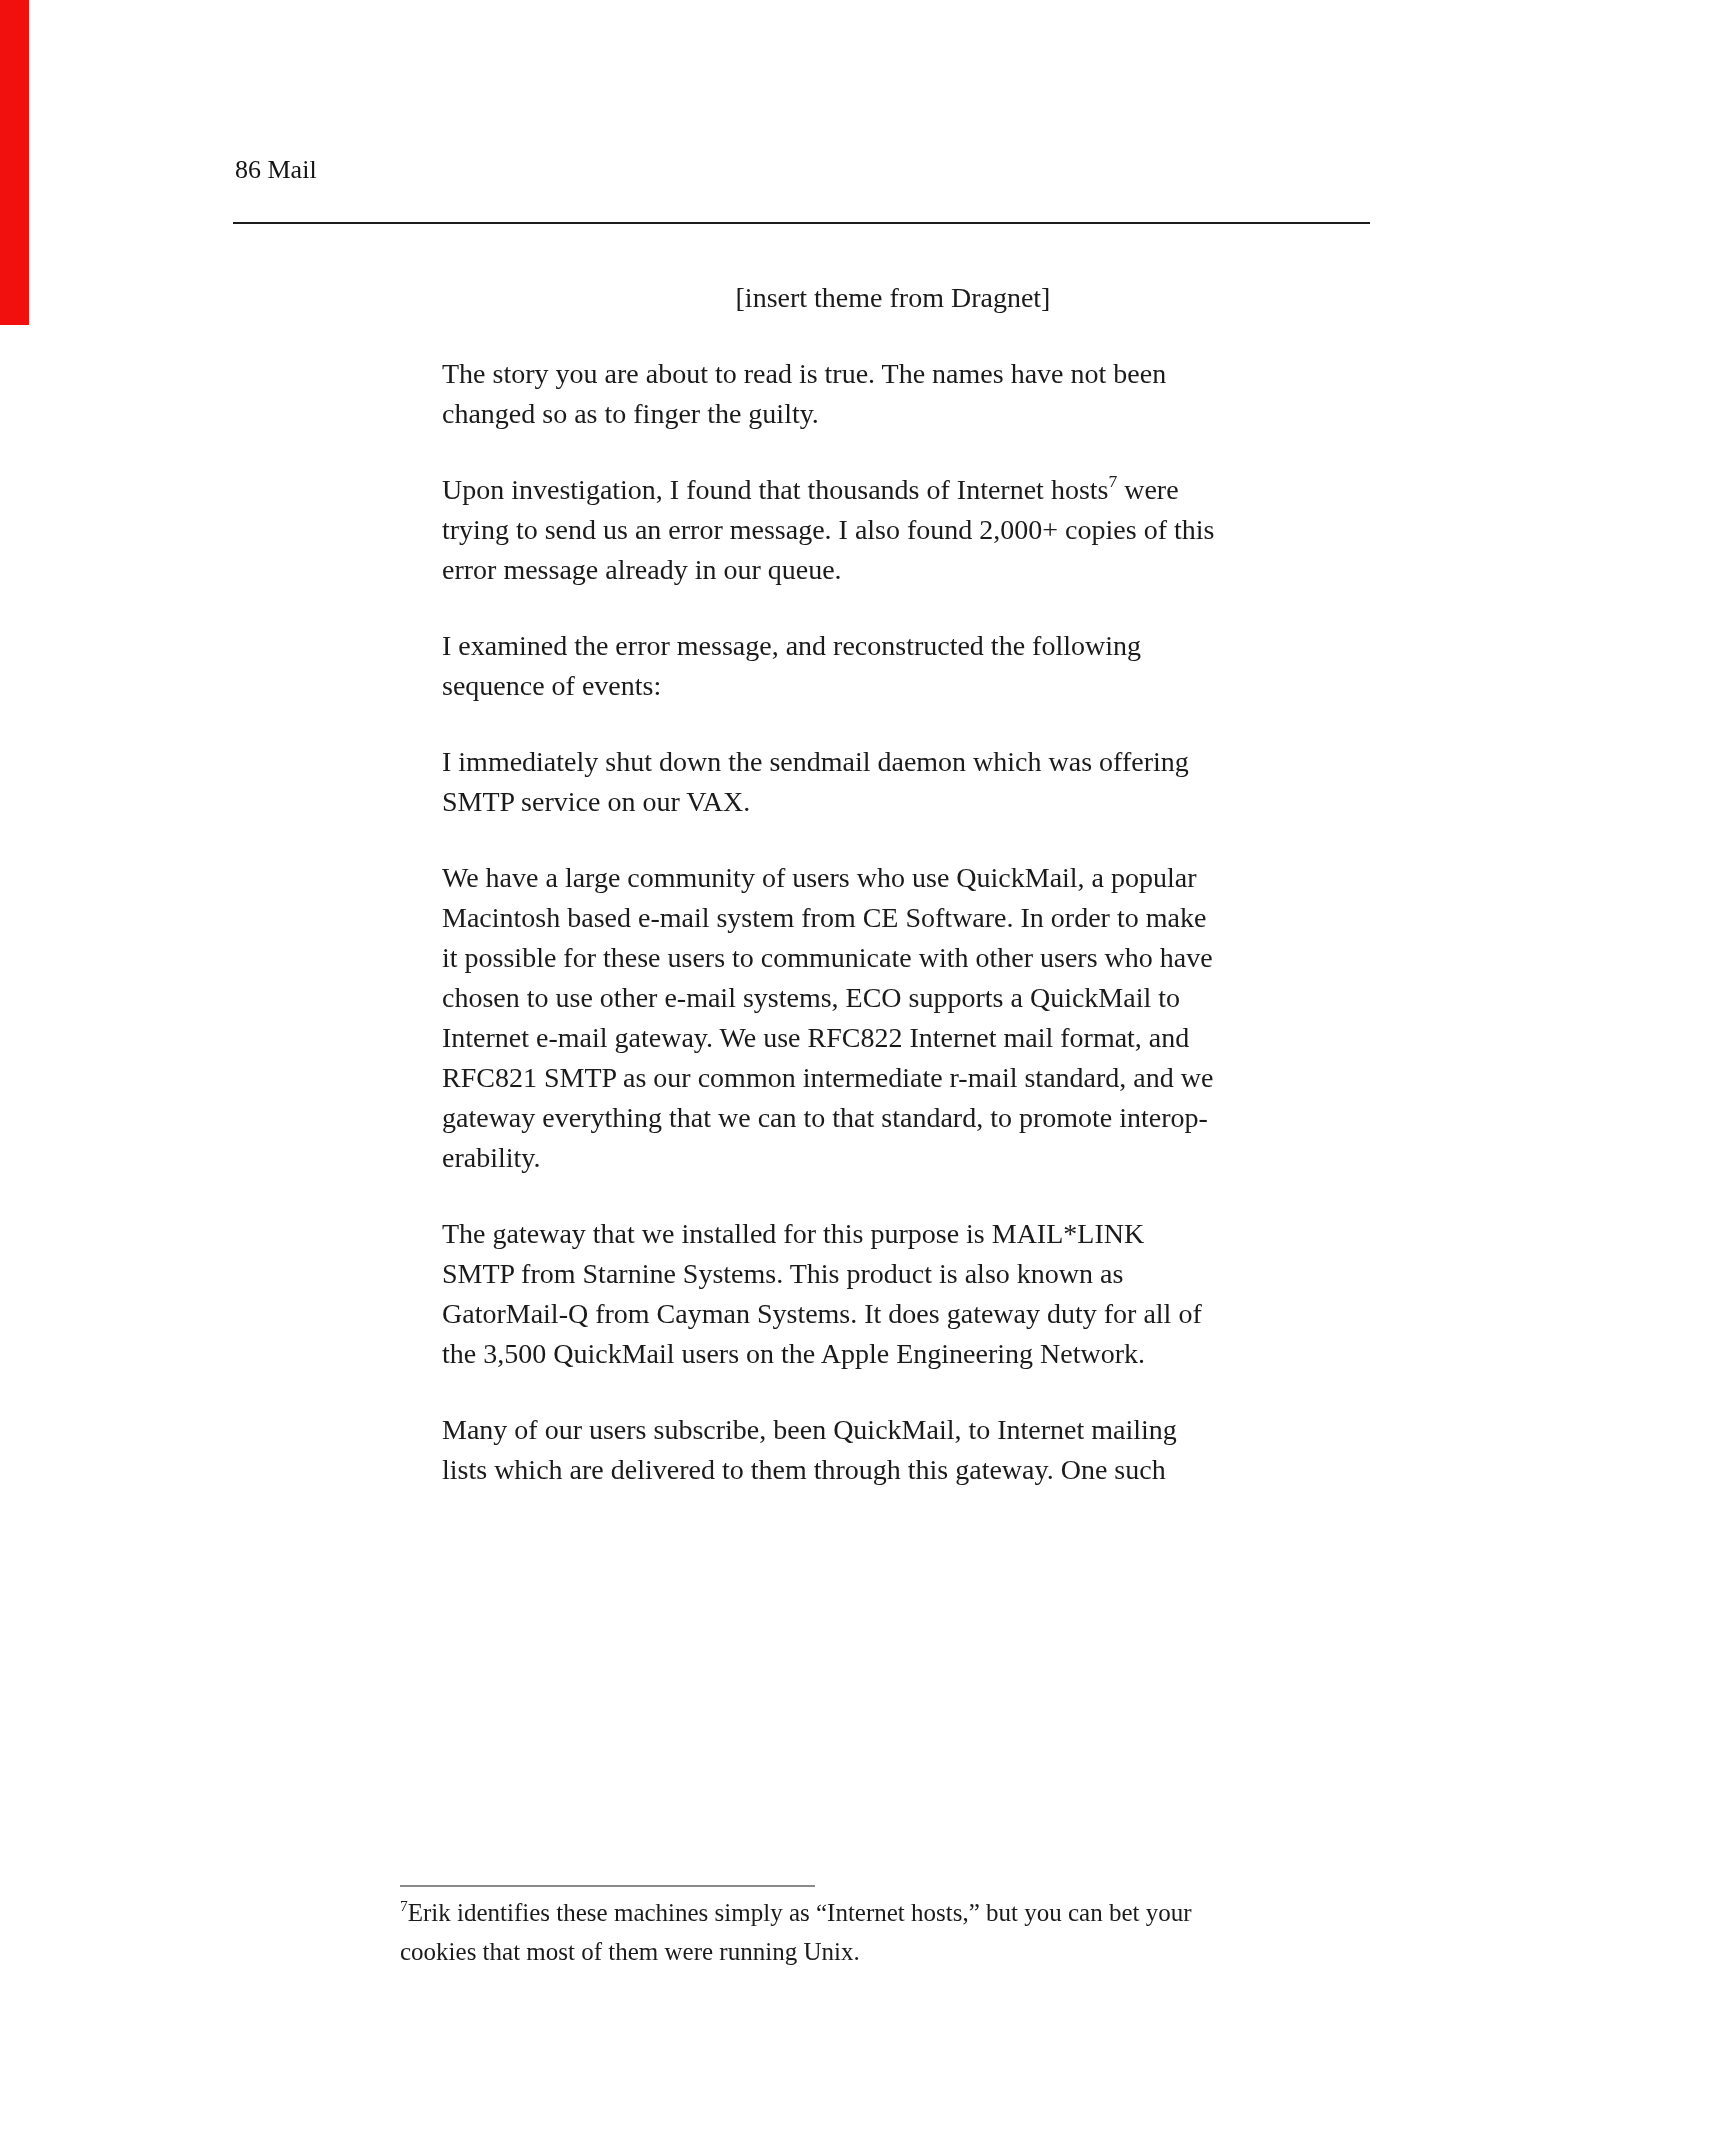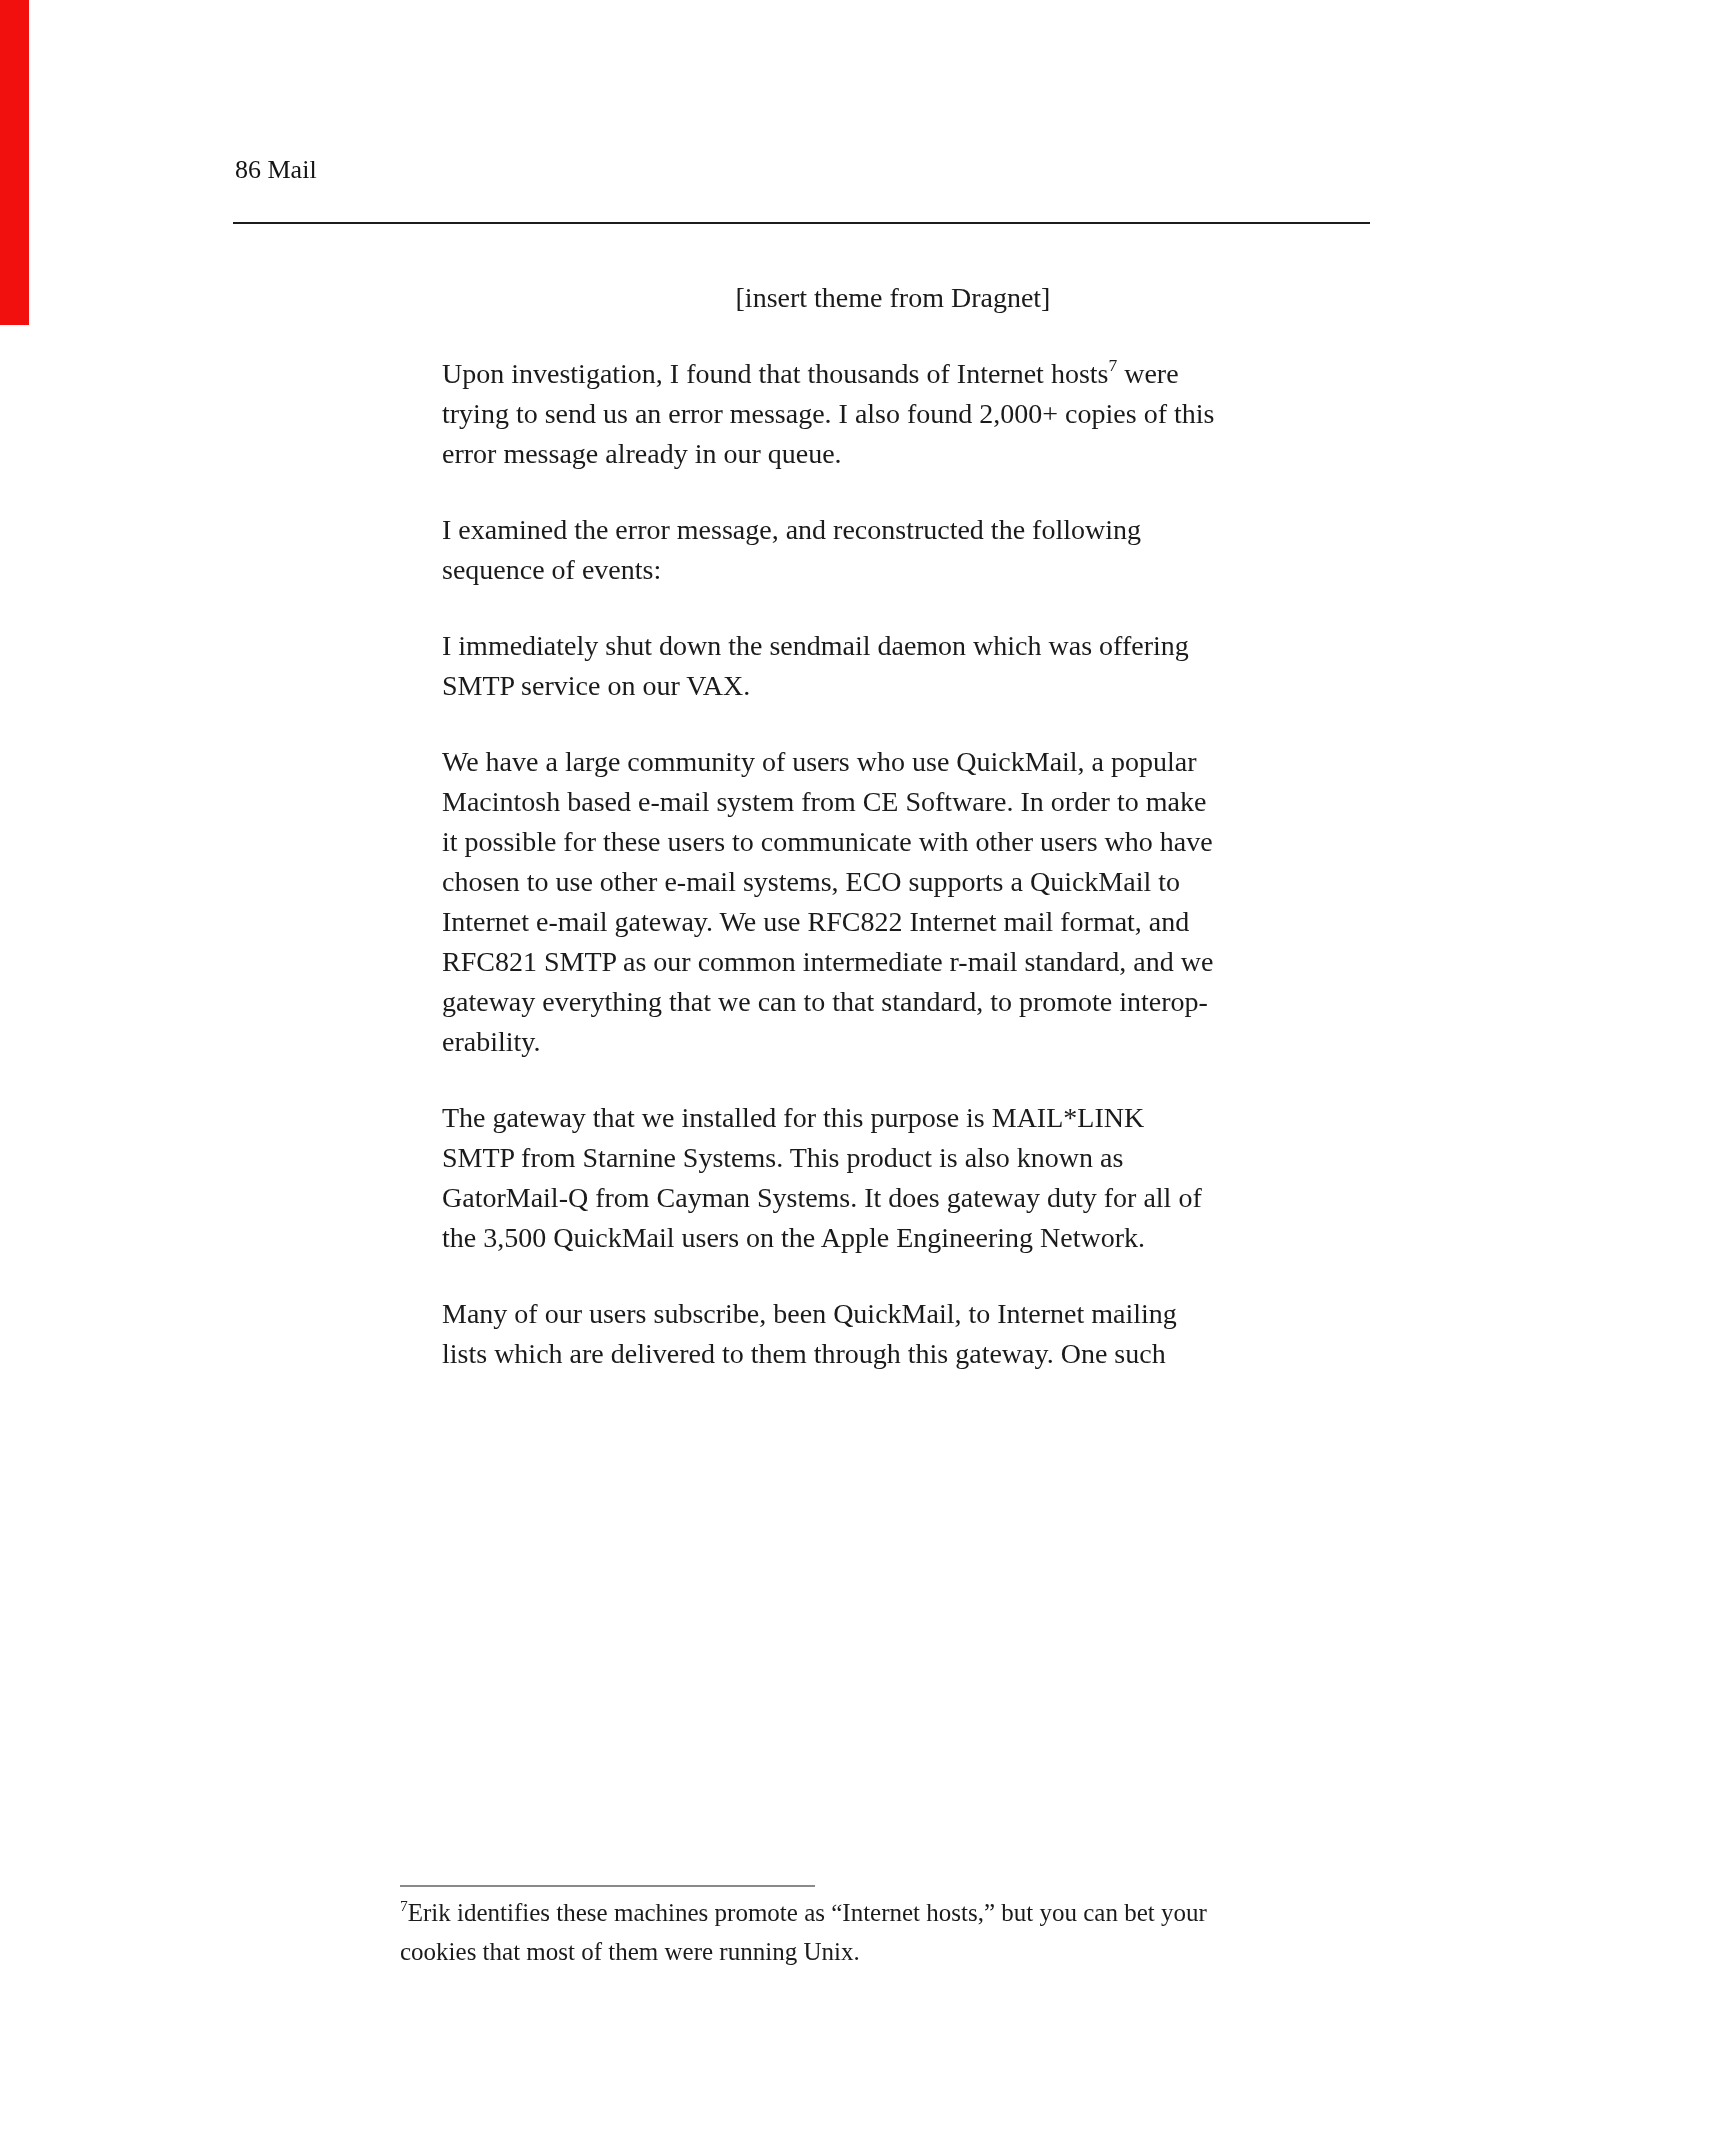--- a/index.html
+++ b/index.html
@@ -96,20 +96,22 @@
   <div class="chapter-stripe" style="background: rgb(242, 16, 15);"></div>
 
   <div class="running-header">86 Mail</div>
 
   <div class="header-rule"></div>
 
   <div class="body-column">
 
     <p class="centered">[insert theme from Dragnet]</p>
 
+    <p>The story you are about to read is true. The names have not been
+changed so as to finger the guilty.</p>
 
 
 
     <p><span>Upon investigation, I found that thousands of Internet hosts</span><sup class="sup-marker">7</sup><span> were
 trying to send us an error message. I also found 2,000+ copies of this
 error message already in our queue.</span></p>
 
     <p>I examined the error message, and reconstructed the following
 sequence of events:</p>
 
@@ -131,18 +133,18 @@
 the 3,500 QuickMail users on the Apple Engineering Network.</p>
 
     <p>Many of our users subscribe, been QuickMail, to Internet mailing
 lists which are delivered to them through this gateway. One such</p>
 
   </div>
 
   <div class="footnote-rule"></div>
 
   <div class="footnote-block">
-    <p><sup class="sup-marker">7</sup><span>Erik identifies these machines promote as “Internet hosts,” but you can bet your
+    <p><sup class="sup-marker">7</sup><span>Erik identifies these machines simply as “Internet hosts,” but you can bet your
 cookies that most of them were running Unix.</span></p>
   </div>
 
 </div>
 
 
 </body></html>

